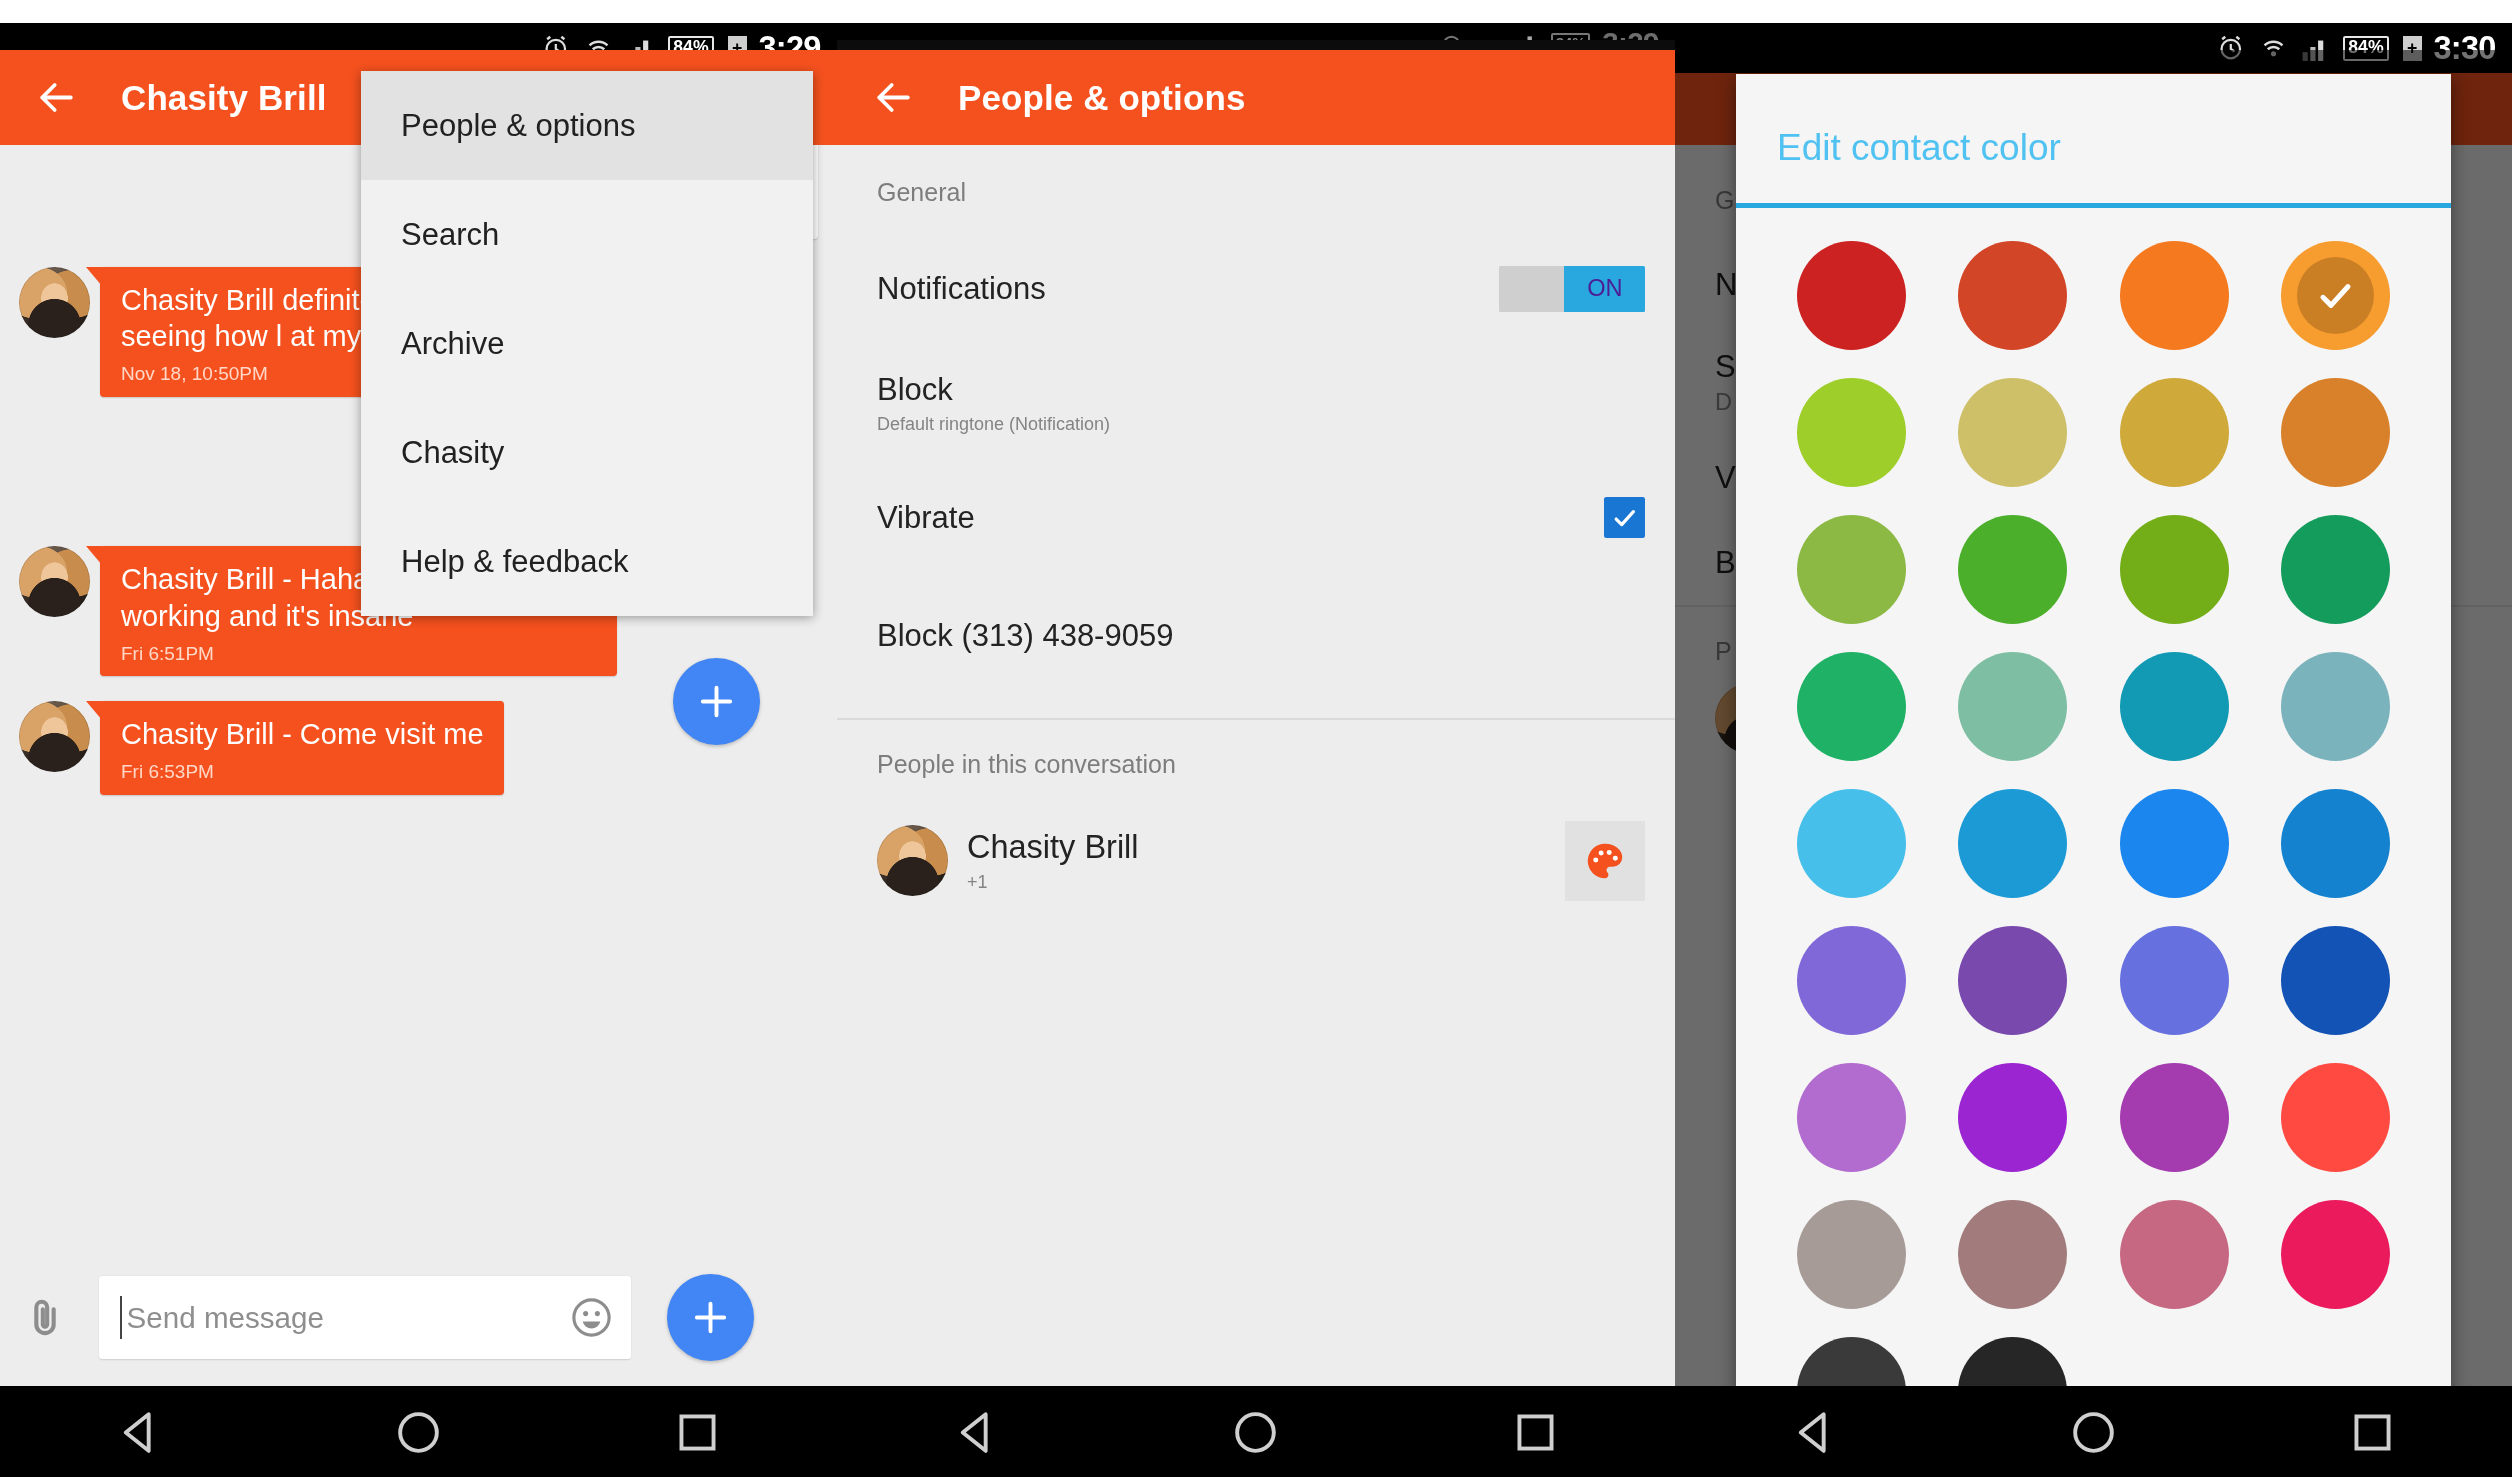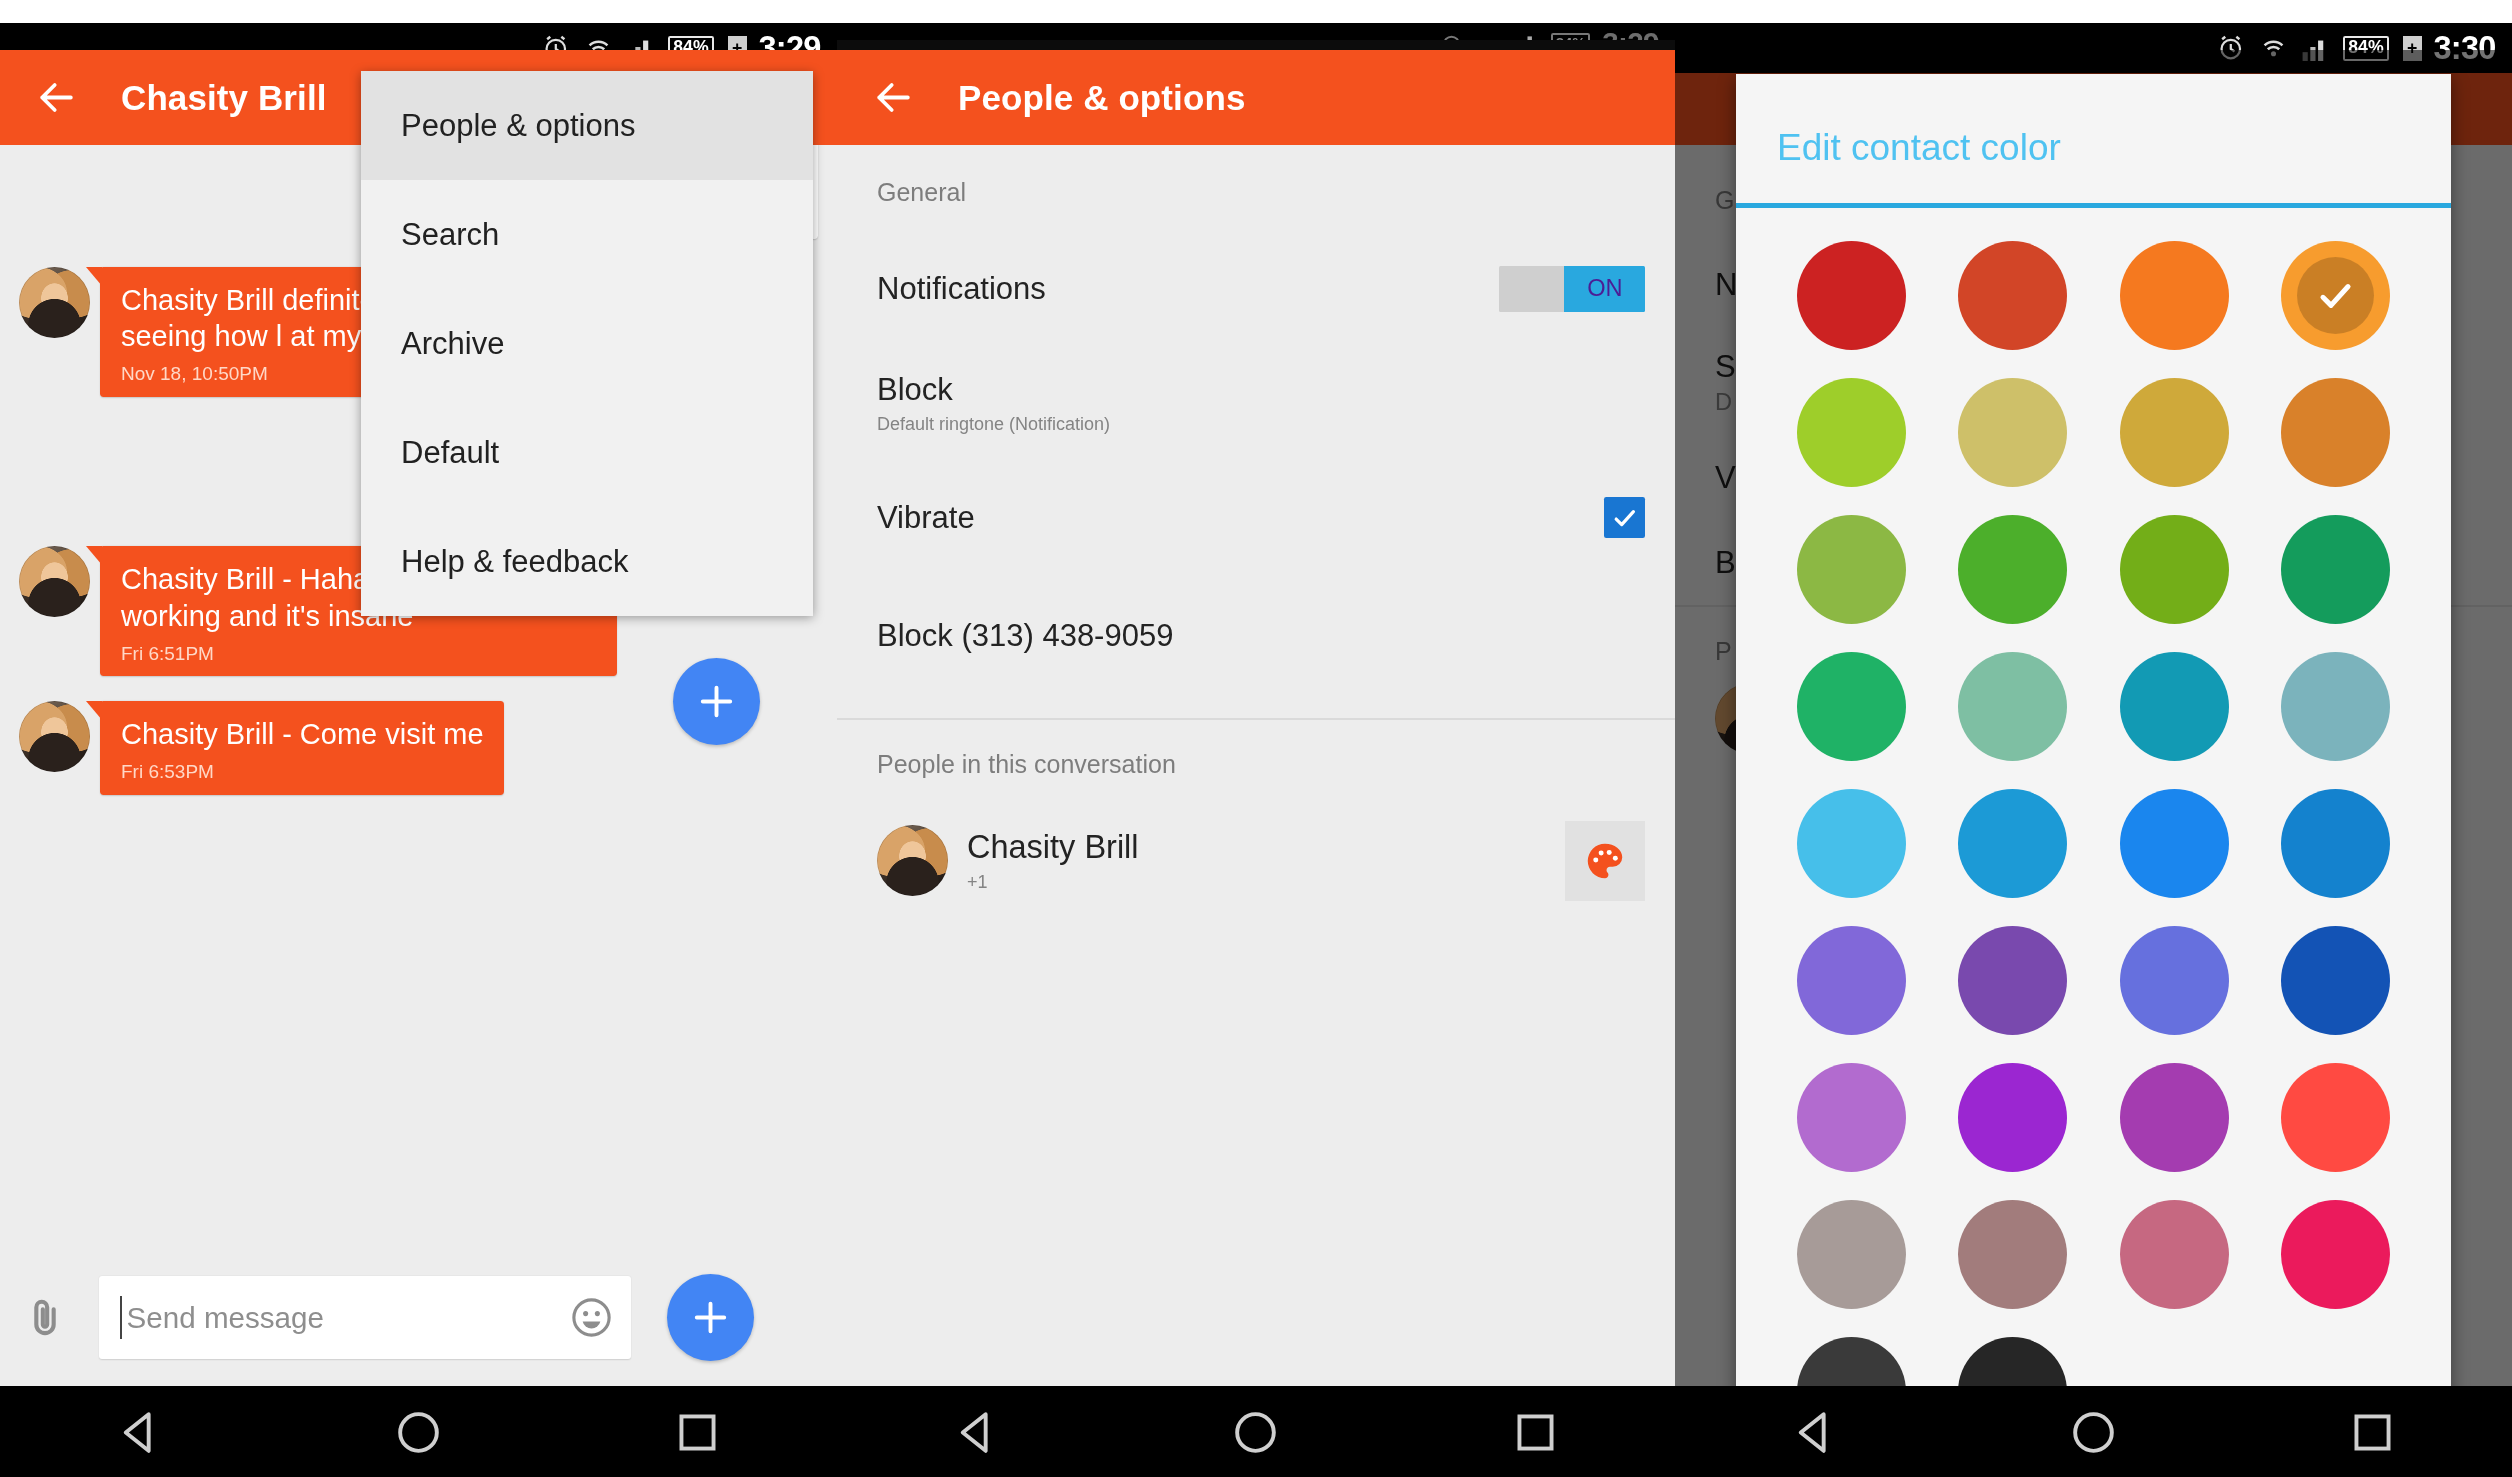--- a/index.html
+++ b/index.html
@@ -330,21 +330,21 @@
       <div class="mi sel">
           <span>People &amp; options</span>
         </div>
       <div class="mi">
           <span>Search</span>
         </div>
       <div class="mi">
           <span>Archive</span>
         </div>
       <div class="mi">
-          <span>Default</span>
+          <span>Chasity</span>
         </div>
       <div class="mi">
           <span>Help &amp; feedback</span>
         </div>
     </div>
 
     <div class="navbar">
       <span class="nb">
         <svg width="55" height="55" viewBox="0 0 24 24">
             <path d="M16 4L6 12l10 8z" fill="none" stroke="#cfcfcf" stroke-width="1.7" stroke-linejoin="round"></path>

